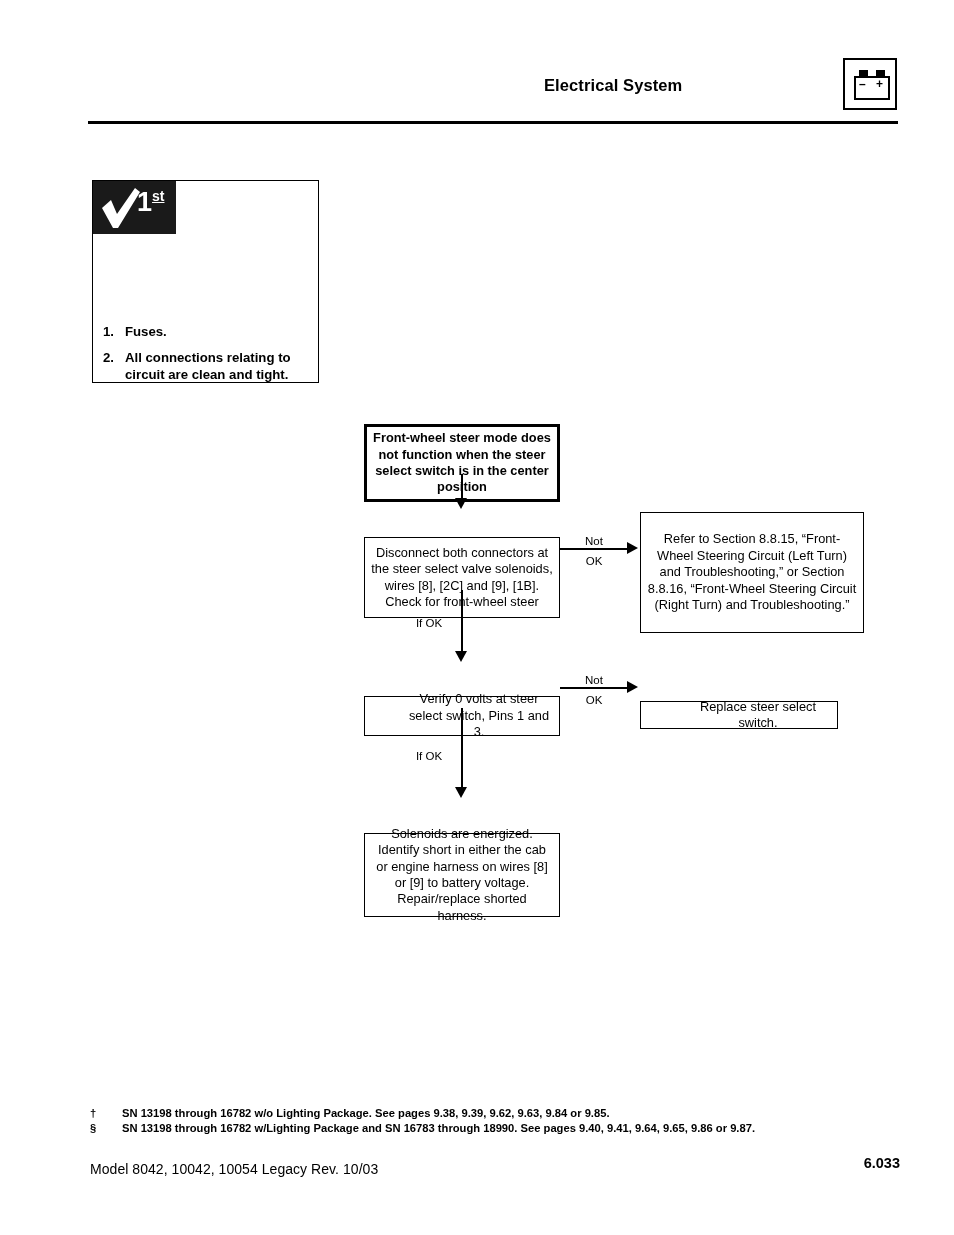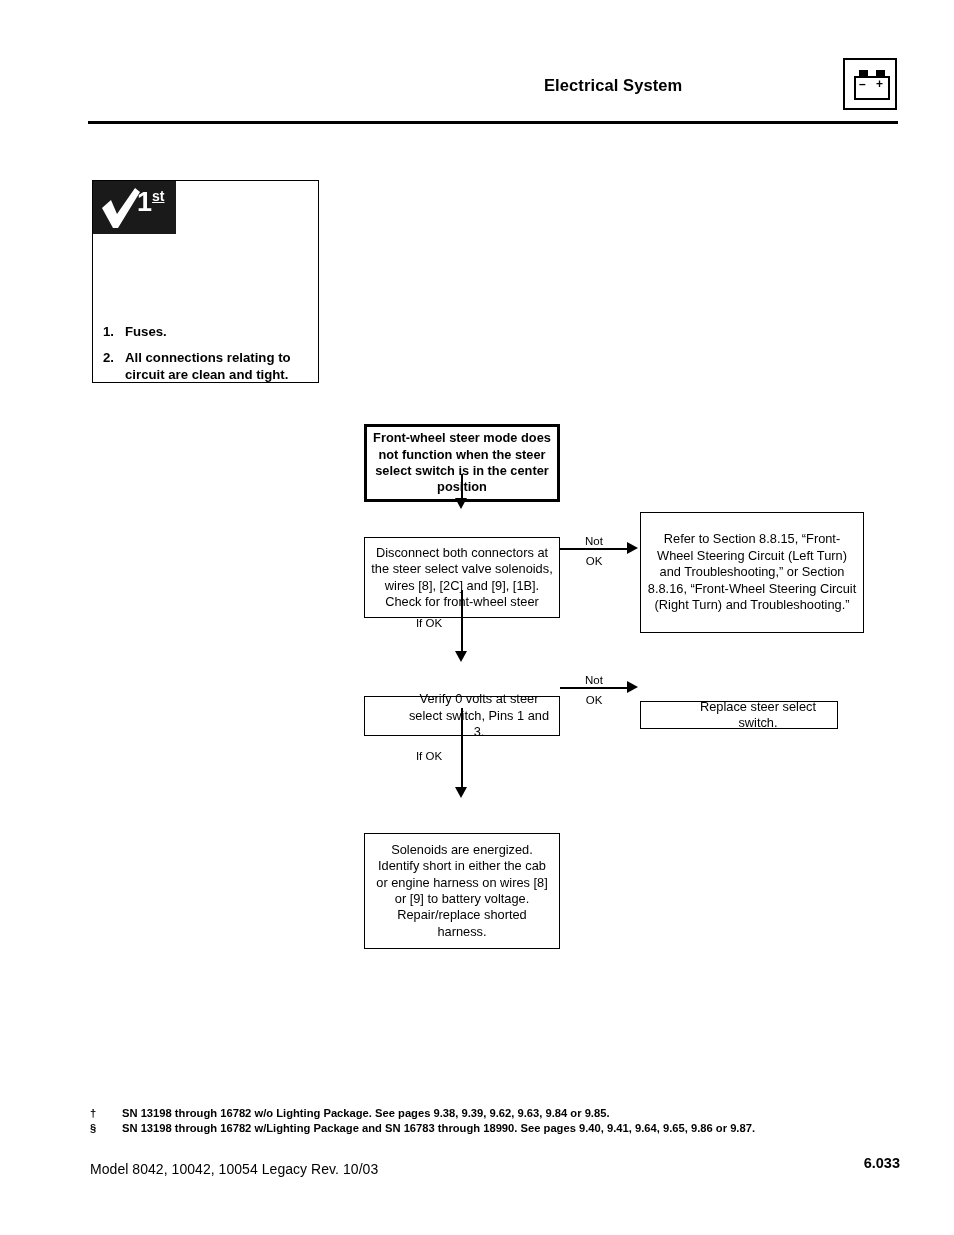--- a/index.html
+++ b/index.html
@@ -166,21 +166,21 @@
   .fc-box.thick {
     border: 3.2px solid #000;
     font-weight: bold;
   }
 
   #box-start   { left: 364px; top: 396px; width: 196px; height: 78px; }
   #box-disconnect { left: 364px; top: 509px; width: 196px; height: 81px; }
   #box-refer   { left: 640px; top: 484px; width: 224px; height: 121px; }
   #box-verify  { left: 364px; top: 668px; width: 196px; height: 40px; padding-left: 40px; }
   #box-replace { left: 640px; top: 673px; width: 198px; height: 28px; padding-left: 44px; }
-  #box-solenoid { left: 364px; top: 805px; width: 196px; height: 116px; }
+  #box-solenoid { left: 364px; top: 805px; width: 196px; height: 84px; }
 
   
   .vline {
     position: absolute;
     width: 1.6px;
     background: #000;
   }
   .hline {
     position: absolute;
     height: 1.6px;

